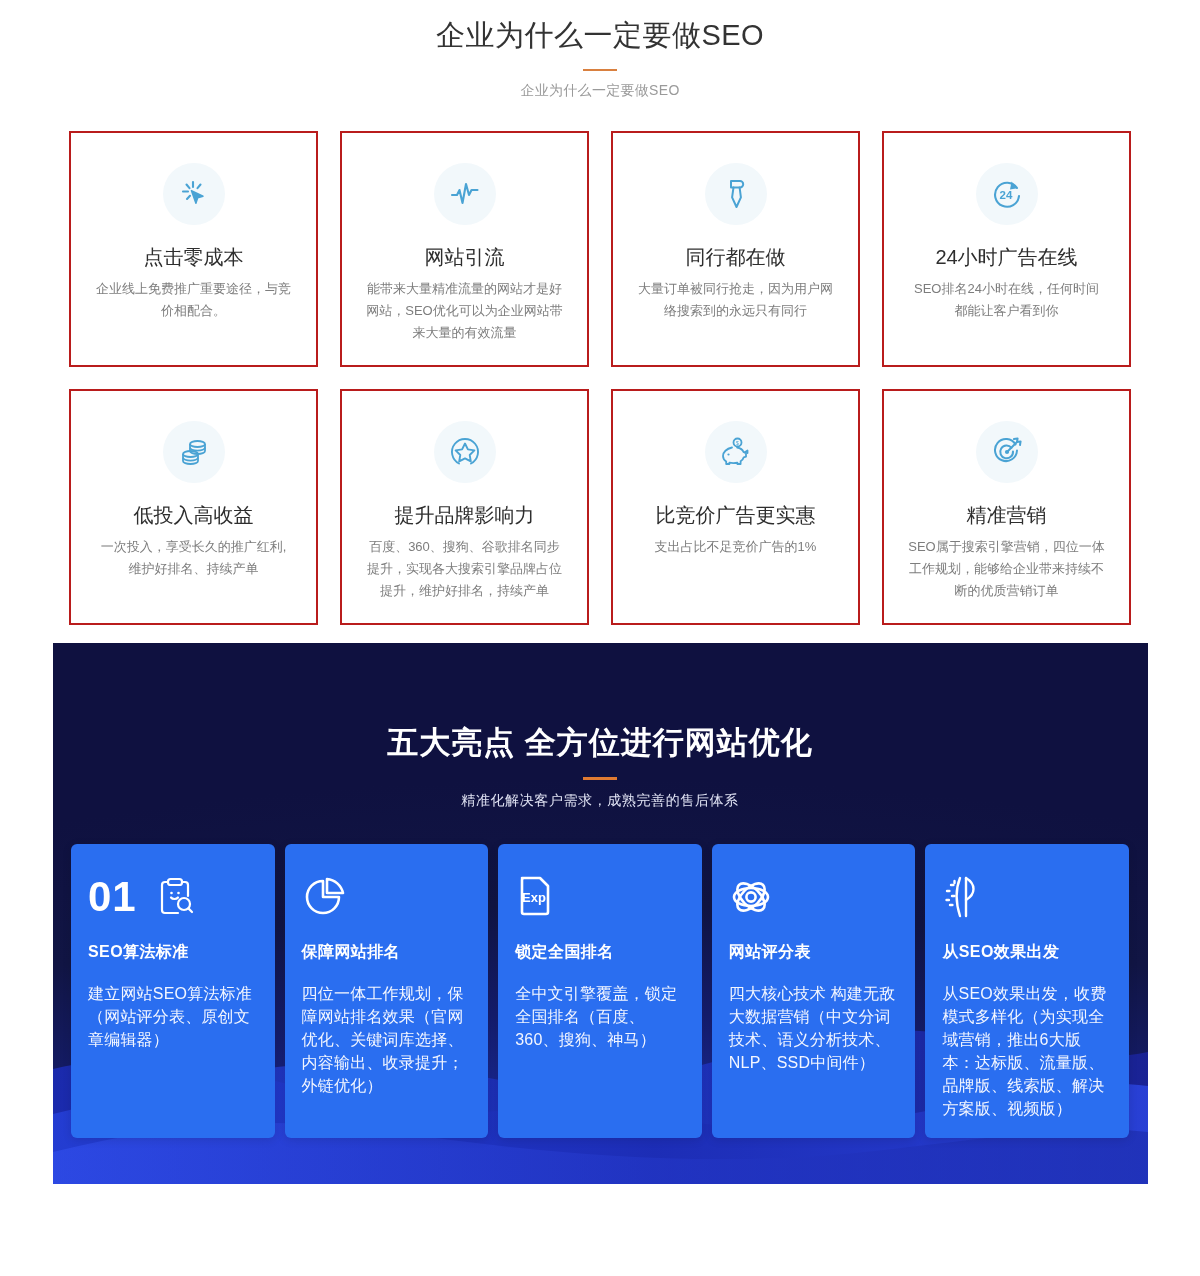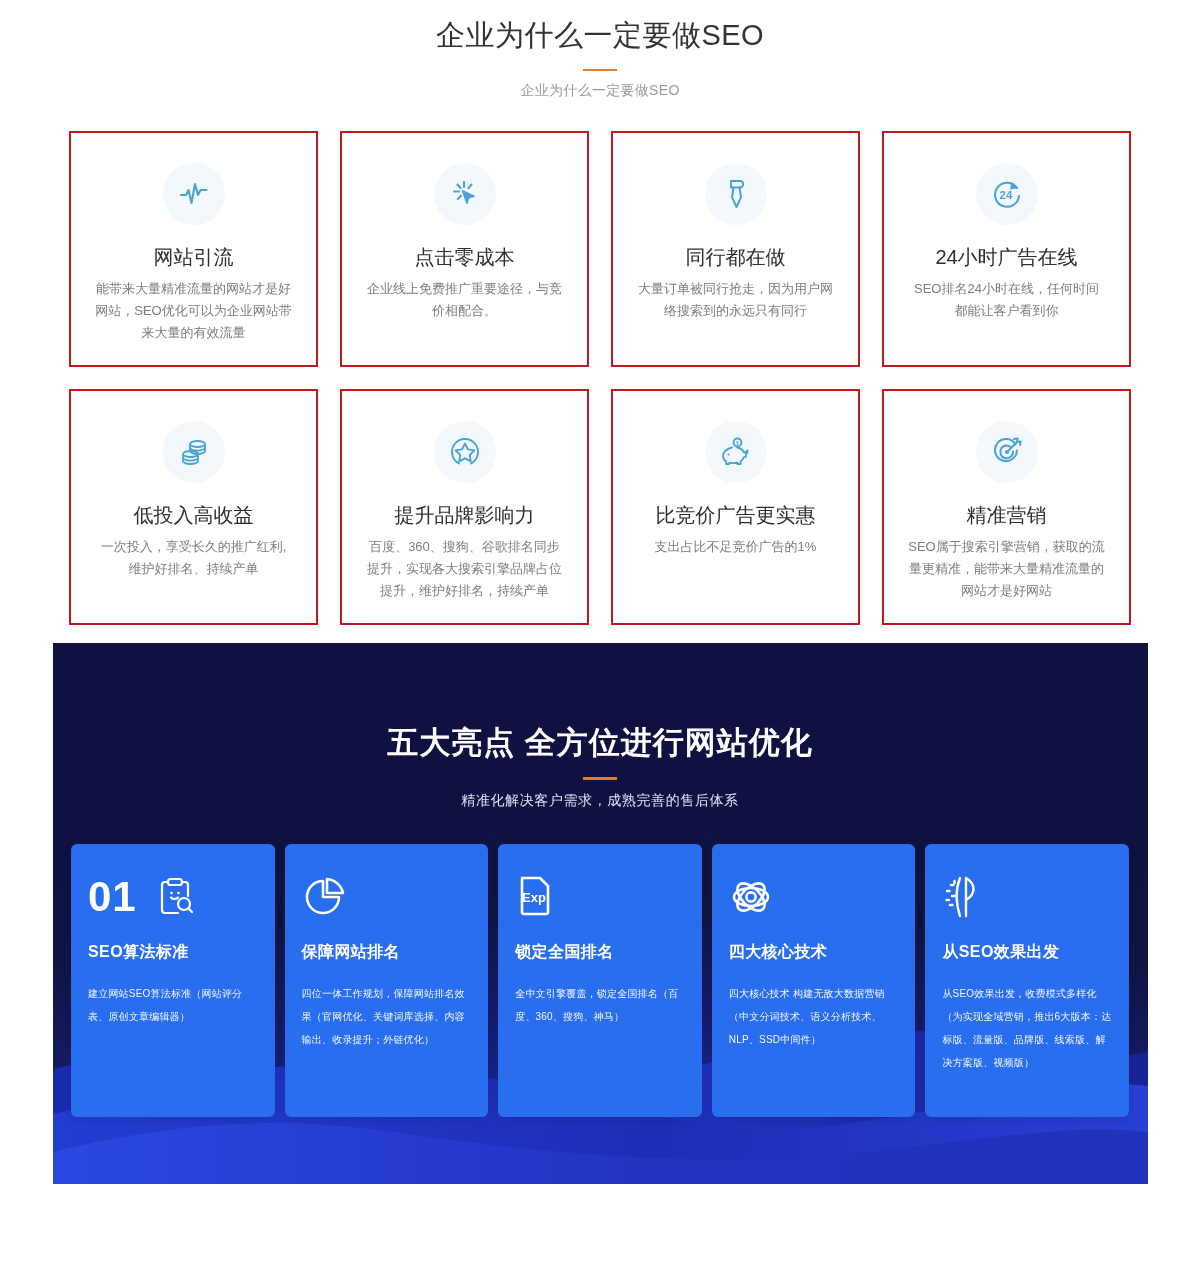--- a/index.html
+++ b/index.html
@@ -149,67 +149,67 @@
   }
   .bcard .b-icon { display: flex; align-items: center; }
   .bcard .b-title {
     font-size: 16px;
     font-weight: 700;
     line-height: 22px;
     margin-bottom: 19px;
     letter-spacing: .4px;
   }
   .bcard .b-desc {
-    font-size: 10px;
+    font-size: 16px;
     line-height: 23px;
     font-weight: 400;
     color: #f3f6ff;
     letter-spacing: .2px;
   }
 </style>
 </head>
 <body>
 
 <div class="section-white">
 
   <div class="sec-head">
     <div class="title">企业为什么一定要做SEO</div>
     <div class="rule"></div>
     <div class="subtitle">企业为什么一定要做SEO</div>
   </div>
 
   <div class="cards-grid">
-
-    <div class="fcard">
-      <div class="ico-wrap">
-        <svg width="34" height="34" viewBox="0 0 34 34" fill="none" stroke="#4aa3d4" stroke-width="2.1" stroke-linecap="round" stroke-linejoin="round">
-          <path d="M4 18 h5 l2.5 -5 l3 13 l3.5 -19 l3 11 l2.5 -5 h6"></path>
-        </svg>
-      </div>
-      <div class="c-title">网站引流</div>
-      <div class="c-desc">能带来大量精准流量的网站才是好网站，SEO优化可以为企业网站带来大量的有效流量</div>
-    </div>
 
     <div class="fcard">
       <div class="ico-wrap">
         <svg width="32" height="32" viewBox="0 0 32 32" fill="none" stroke="#4aa3d4" stroke-width="2.1" stroke-linecap="round">
           <path d="M15 4 v5"></path>
             <path d="M8.5 6.5 l3 3.6"></path>
             <path d="M5 13.5 h5"></path>
           <path d="M22.5 6.5 l-3 3.6"></path>
             <path d="M9 21 l3 -3.2"></path>
           <path d="M13.4 12.6 L25 18.2 l-5.3 1.6 l-1.8 5.4 z" fill="#4aa3d4" stroke="#4aa3d4" stroke-width="1.5" stroke-linejoin="round"></path>
         </svg>
       </div>
       <div class="c-title">点击零成本</div>
       <div class="c-desc">企业线上免费推广重要途径，与竞价相配合。</div>
     </div>
 
     <div class="fcard">
       <div class="ico-wrap">
+        <svg width="34" height="34" viewBox="0 0 34 34" fill="none" stroke="#4aa3d4" stroke-width="2.1" stroke-linecap="round" stroke-linejoin="round">
+          <path d="M4 18 h5 l2.5 -5 l3 13 l3.5 -19 l3 11 l2.5 -5 h6"></path>
+        </svg>
+      </div>
+      <div class="c-title">网站引流</div>
+      <div class="c-desc">能带来大量精准流量的网站才是好网站，SEO优化可以为企业网站带来大量的有效流量</div>
+    </div>
+
+    <div class="fcard">
+      <div class="ico-wrap">
         <svg width="30" height="32" viewBox="0 0 30 32" fill="none" stroke="#4aa3d4" stroke-width="2" stroke-linejoin="round" stroke-linecap="round">
           <path d="M10 3 h9 a3.2 3.2 0 0 1 0 6.4 h-9 z"></path>
           <path d="M12.5 9.4 l-1.4 10 L15.5 29 l4.4 -9.6 l-1.3 -10"></path>
         </svg>
       </div>
       <div class="c-title">同行都在做</div>
       <div class="c-desc">大量订单被同行抢走，因为用户网络搜索到的永远只有同行</div>
     </div>
 
     <div class="fcard">
@@ -268,21 +268,21 @@
       <div class="ico-wrap">
         <svg width="34" height="34" viewBox="0 0 34 34" fill="none" stroke="#4aa3d4" stroke-width="2" stroke-linecap="round" stroke-linejoin="round">
           <path d="M25.5 9.5 A11 11 0 1 0 27 15.5"></path>
           <path d="M21.5 12.8 A6.4 6.4 0 1 0 23 16.5"></path>
           <circle cx="17" cy="17" r="2.1" fill="#4aa3d4" stroke="none"></circle>
           <path d="M17 17 L27 7"></path>
           <path d="M24 4 l3.6 -.6 l-.6 3.6 l3.6 -.6 l-.6 3.6"></path>
         </svg>
       </div>
       <div class="c-title">精准营销</div>
-      <div class="c-desc">SEO属于搜索引擎营销，获取的流量更精准，能带来大量精准流量的网站才是好网站</div>
+      <div class="c-desc">SEO属于搜索引擎营销，四位一体工作规划，能够给企业带来持续不断的优质营销订单</div>
     </div>
 
   </div>
 </div>
 
 <div class="section-dark">
 
   <svg class="wave" viewBox="0 0 1160 210" preserveAspectRatio="none">
     <defs>
       <linearGradient id="wg1" x1="0" y1="0" x2="1" y2="0">
@@ -364,21 +364,21 @@
       <div class="top-row">
         <div class="b-icon">
           <svg width="44" height="44" viewBox="0 0 44 44" fill="none" stroke="#ffffff" stroke-width="2.6">
             <ellipse cx="22" cy="22" rx="17" ry="9" transform="rotate(45 22 22)"></ellipse>
             <ellipse cx="22" cy="22" rx="17" ry="9" transform="rotate(-45 22 22)"></ellipse>
             <ellipse cx="22" cy="22" rx="9" ry="17" transform="rotate(90 22 22)"></ellipse>
             <circle cx="22" cy="22" r="4.6"></circle>
           </svg>
         </div>
       </div>
-      <div class="b-title">四大核心技术</div>
+      <div class="b-title">网站评分表</div>
       <div class="b-desc">四大核心技术 构建无敌大数据营销（中文分词技术、语义分析技术、NLP、SSD中间件）</div>
     </div>
 
     <div class="bcard">
       <div class="top-row">
         <div class="b-icon">
           <svg width="42" height="46" viewBox="0 0 42 46" fill="none" stroke="#ffffff" stroke-width="2.4" stroke-linecap="round" stroke-linejoin="round">
             <path d="M18 4 C 14 14, 13.5 28, 18 42"></path>
             <path d="M24 4 C 34 10, 34 20, 24 26"></path>
             <path d="M24 4 C 24 16, 24 30, 24 42"></path>

